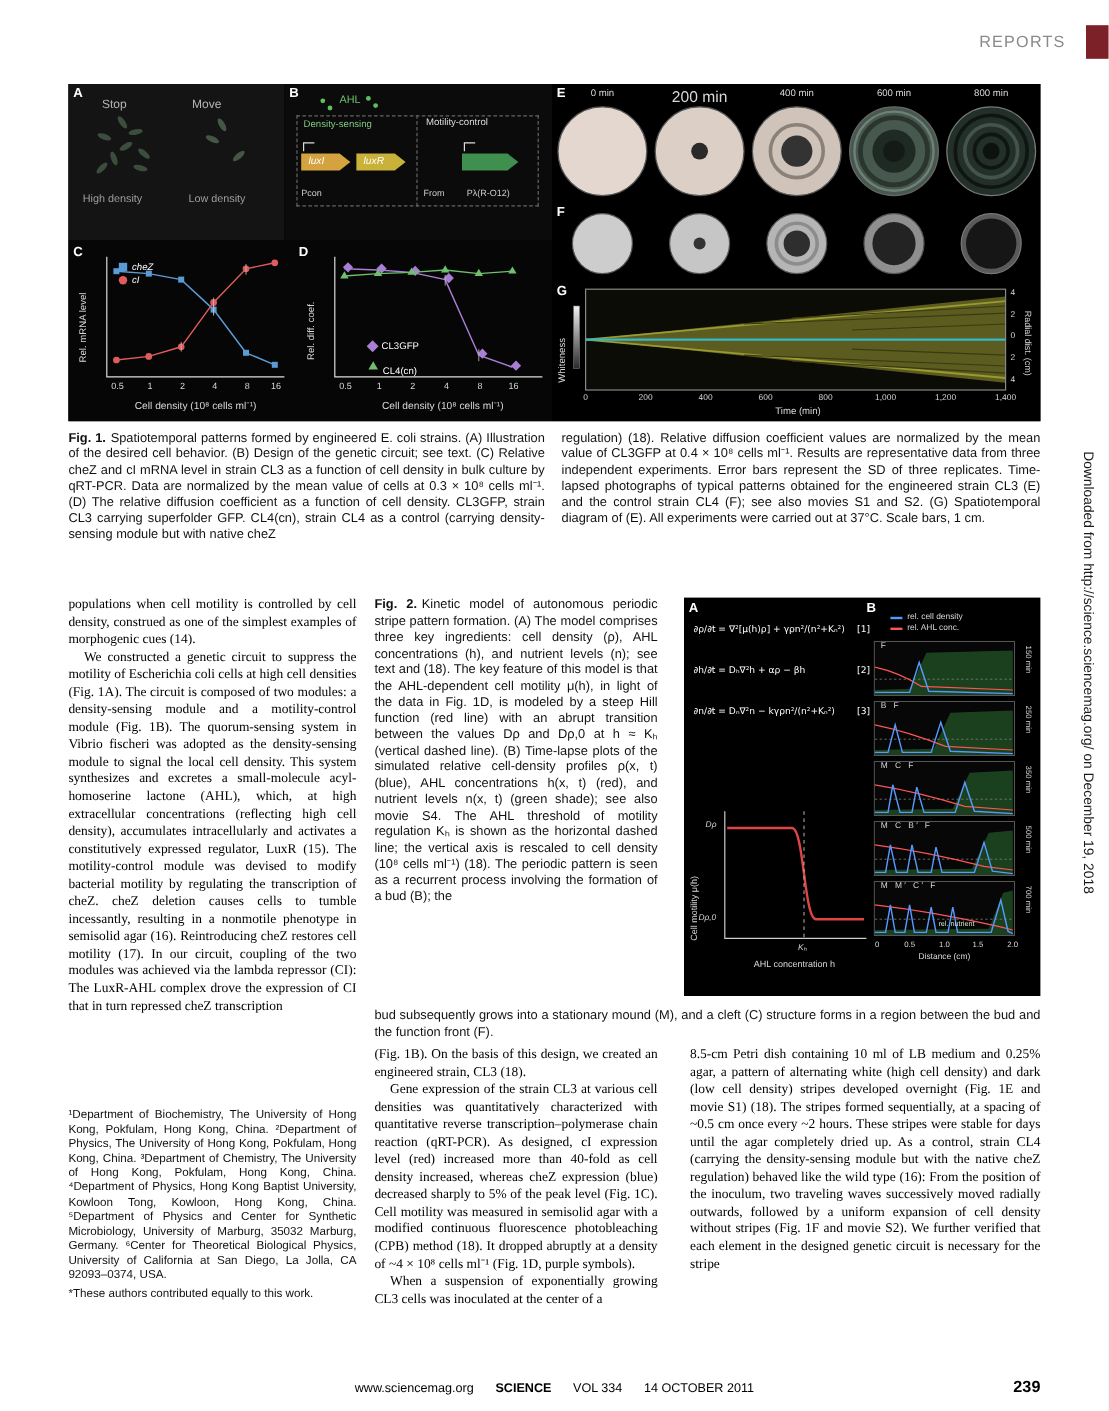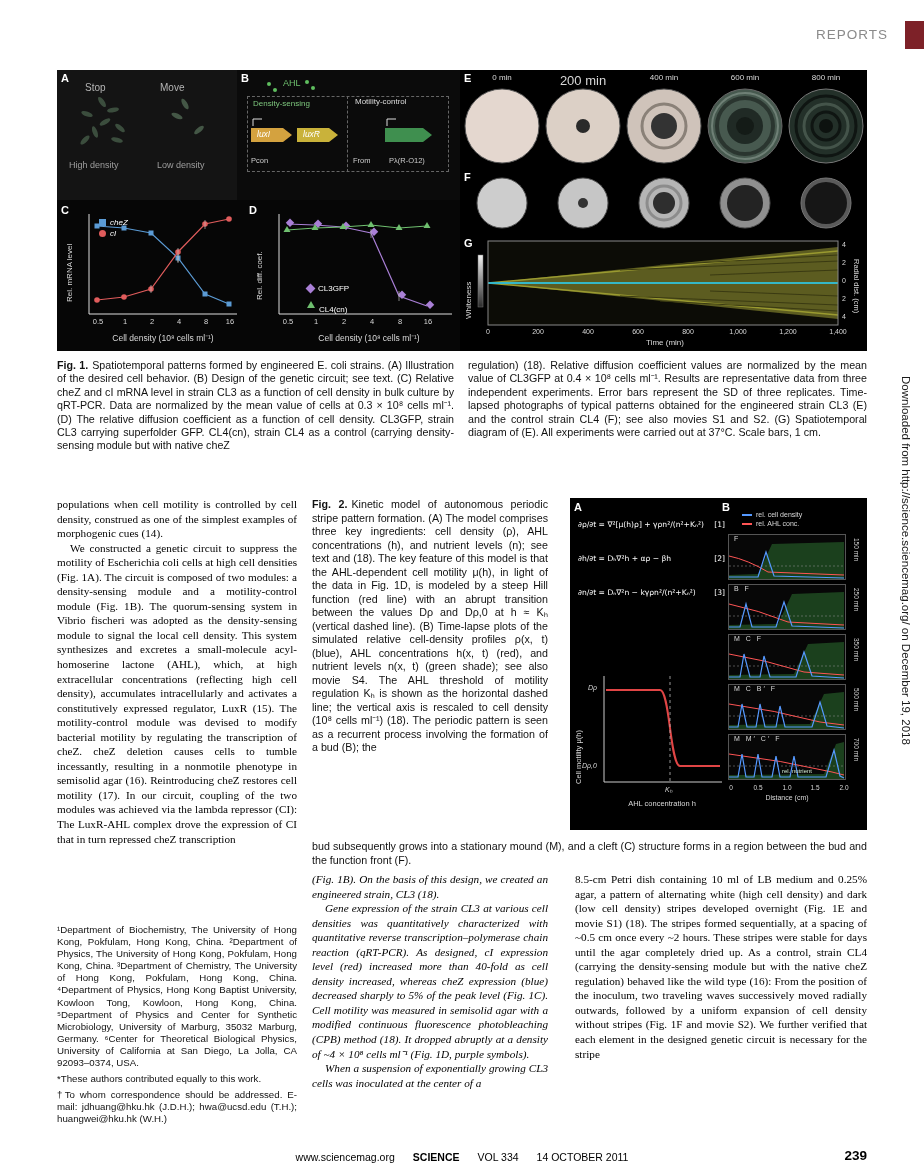--- a/index.html
+++ b/index.html
@@ -427,34 +427,33 @@
 
       <span class="flab" style="left:-5px;top:286px;width:16px;text-align:center;font-size:6.5px;">0</span>
       <span class="flab" style="left:22px;top:286px;width:16px;text-align:center;font-size:6.5px;">0.5</span>
       <span class="flab" style="left:51px;top:286px;width:16px;text-align:center;font-size:6.5px;">1.0</span>
       <span class="flab" style="left:79px;top:286px;width:16px;text-align:center;font-size:6.5px;">1.5</span>
       <span class="flab" style="left:108px;top:286px;width:16px;text-align:center;font-size:6.5px;">2.0</span>
       <span class="flab" style="left:9px;top:296px;width:100px;text-align:center;font-size:7px;">Distance (cm)</span>
     </div>
   </div>
 
-  <div class="bodycol" style="left:312px;top:872px;width:236px;font-style:italic;">
+  <div class="bodycol" style="left:312px;top:872px;width:236px;">
     <p>(Fig. 1B). On the basis of this design, we created an engineered strain, CL3 (18).</p>
     <p class="ind">Gene expression of the strain CL3 at various cell densities was quantitatively characterized with quantitative reverse transcription–polymerase chain reaction (qRT-PCR). As designed, cI expression level (red) increased more than 40-fold as cell density increased, whereas cheZ expression (blue) decreased sharply to 5% of the peak level (Fig. 1C). Cell motility was measured in semisolid agar with a modified continuous fluorescence photobleaching (CPB) method (18). It dropped abruptly at a density of ~4 × 10⁸ cells ml⁻¹ (Fig. 1D, purple symbols).</p>
     <p class="ind">When a suspension of exponentially growing CL3 cells was inoculated at the center of a</p>
   </div>
 
   <div class="bodycol" style="left:575px;top:872px;width:292px;">
     <p>8.5-cm Petri dish containing 10 ml of LB medium and 0.25% agar, a pattern of alternating white (high cell density) and dark (low cell density) stripes developed overnight (Fig. 1E and movie S1) (18). The stripes formed sequentially, at a spacing of ~0.5 cm once every ~2 hours. These stripes were stable for days until the agar completely dried up. As a control, strain CL4 (carrying the density-sensing module but with the native cheZ regulation) behaved like the wild type (16): From the position of the inoculum, two traveling waves successively moved radially outwards, followed by a uniform expansion of cell density without stripes (Fig. 1F and movie S2). We further verified that each element in the designed genetic circuit is necessary for the stripe</p>
   </div>
 
   <div class="footnotes">
     <p>¹Department of Biochemistry, The University of Hong Kong, Pokfulam, Hong Kong, China. ²Department of Physics, The University of Hong Kong, Pokfulam, Hong Kong, China. ³Department of Chemistry, The University of Hong Kong, Pokfulam, Hong Kong, China. ⁴Department of Physics, Hong Kong Baptist University, Kowloon Tong, Kowloon, Hong Kong, China. ⁵Department of Physics and Center for Synthetic Microbiology, University of Marburg, 35032 Marburg, Germany. ⁶Center for Theoretical Biological Physics, University of California at San Diego, La Jolla, CA 92093–0374, USA.</p>
     <p>*These authors contributed equally to this work.</p>
-    <p>†To whom correspondence should be addressed. E-mail: jdhuang@hku.hk (J.D.H.); hwa@ucsd.edu (T.H.); huangwei@hku.hk (W.H.)</p>
   </div>
 
   <div class="footer">
     <span>www.sciencemag.org</span><span style="font-weight:bold;">SCIENCE</span><span>VOL 334</span><span>14 OCTOBER 2011</span>
     <span class="pagenum">239</span>
   </div>
 
   <div class="sidebar-note rot-cw">Downloaded from http://science.sciencemag.org/ on December 19, 2018</div>
 
 </div>

